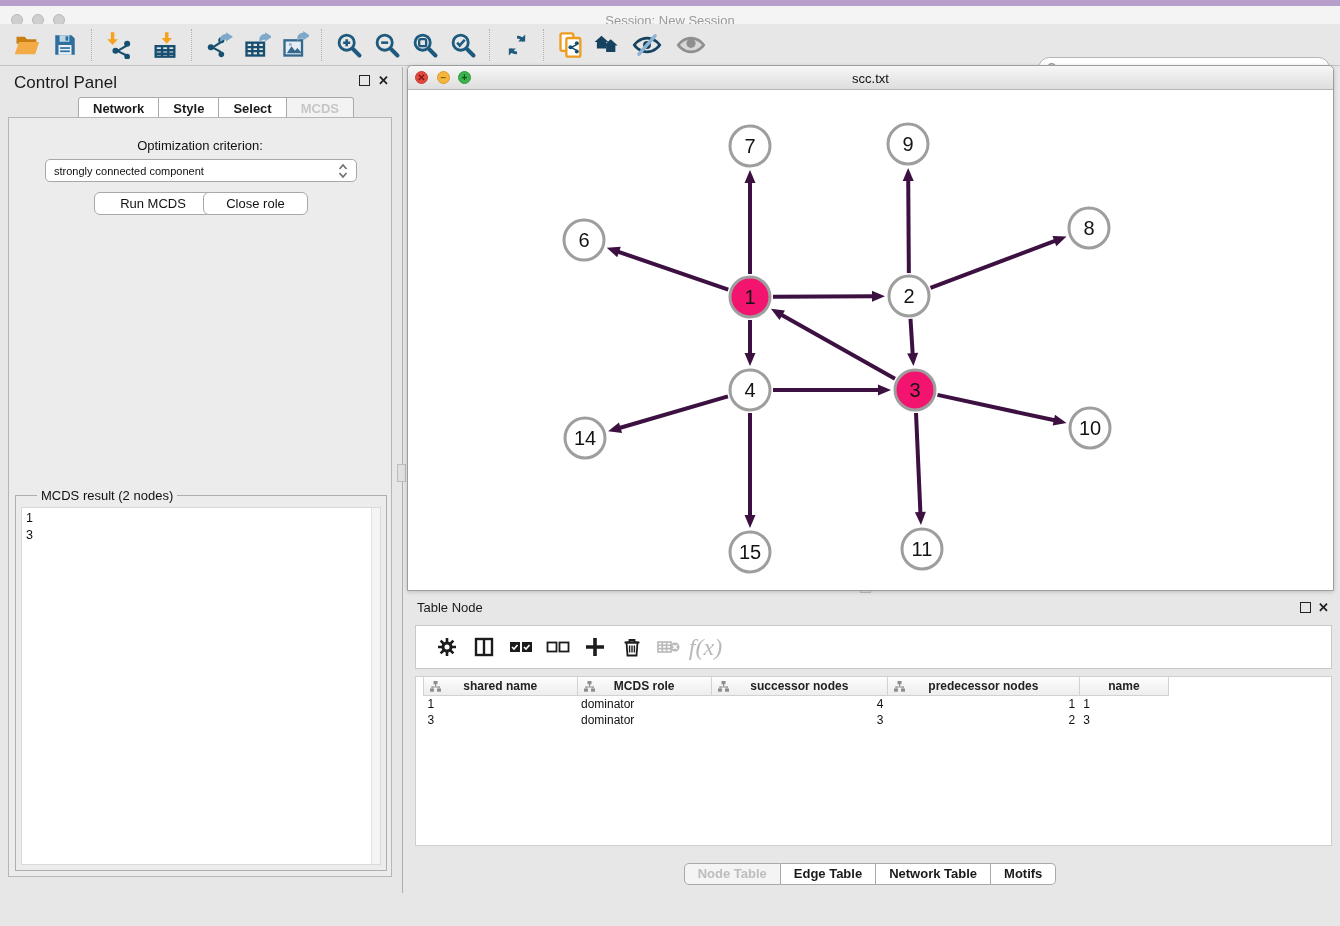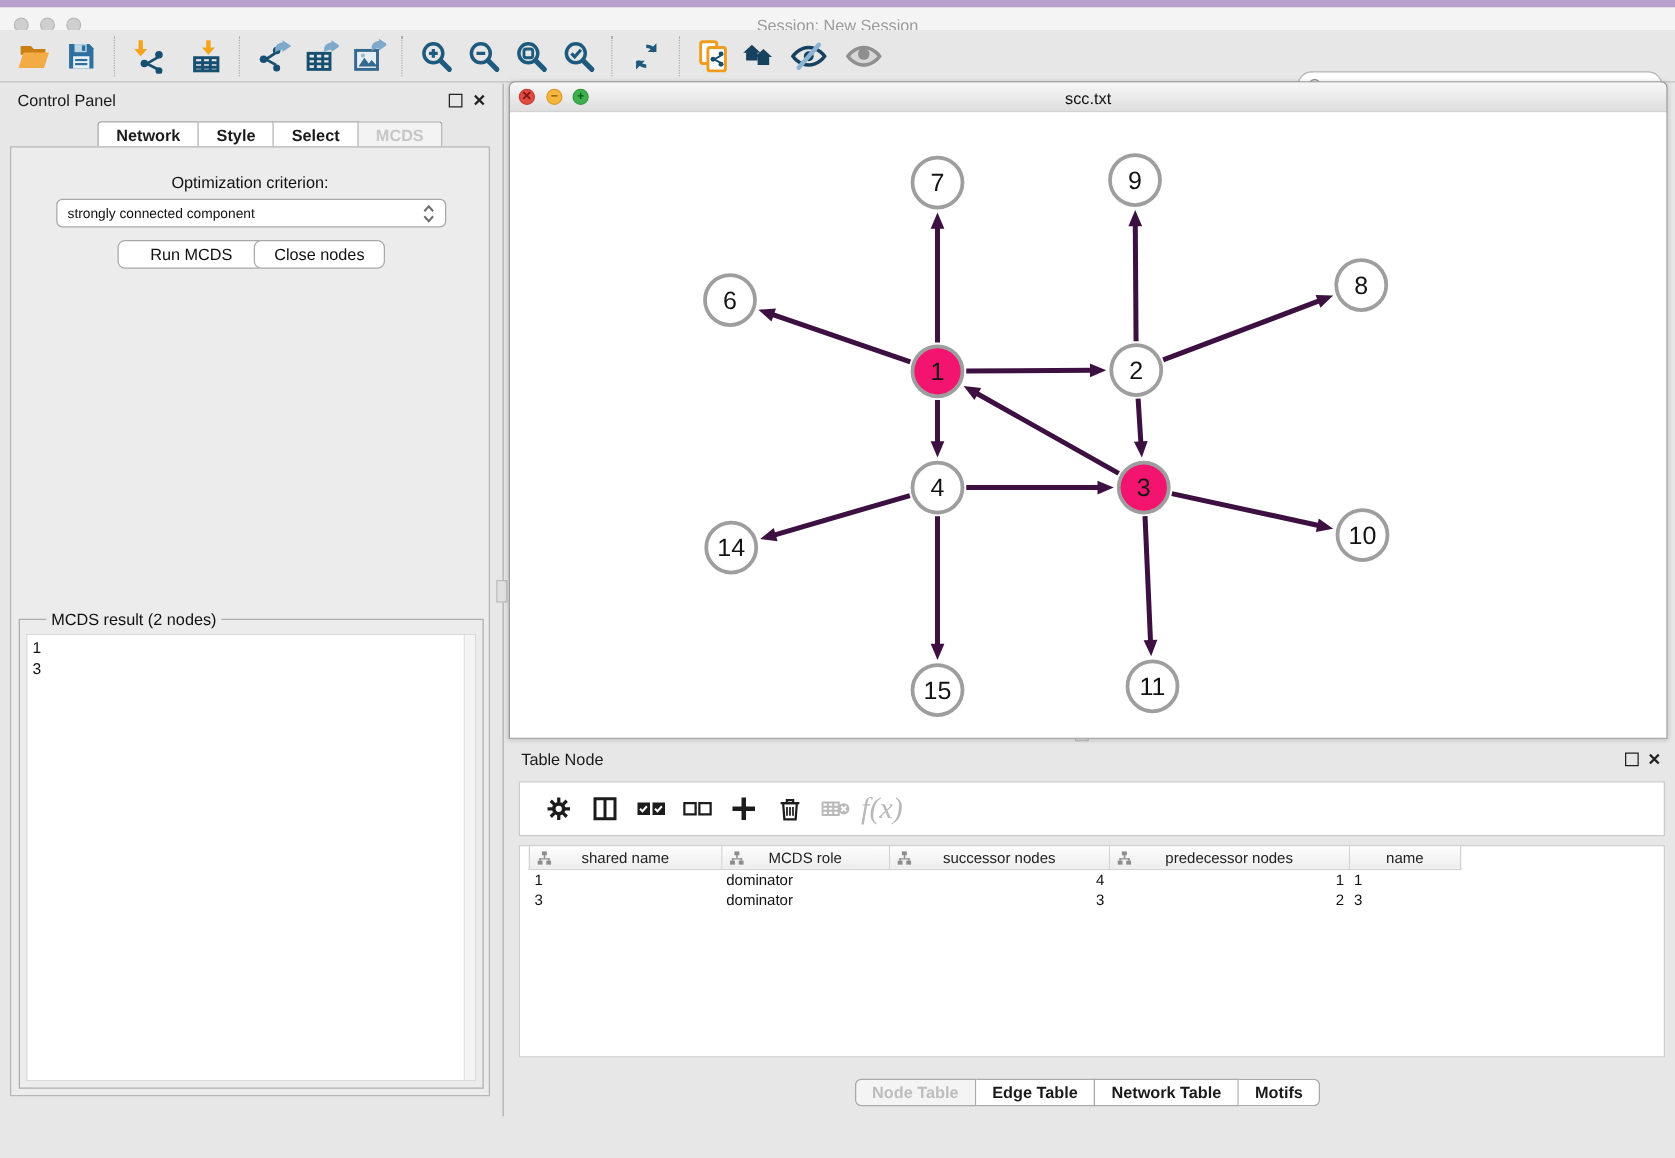--- a/index.html
+++ b/index.html
@@ -11,21 +11,21 @@
   .titlebar{position:absolute;left:0;top:6px;width:100%;height:18px;background:#f4f4f4;}
   .traffic{position:absolute;top:8px;width:12px;height:12px;border-radius:50%;background:#cfcfcf;border:1px solid #b9b9b9;box-sizing:border-box;}
   .win-title{position:absolute;top:7px;left:0;width:100%;text-align:center;font-size:13px;color:#9b9b9b;}
   .toolbar{position:absolute;left:0;top:24px;width:100%;height:42px;background:#e7e7e7;border-bottom:1px solid #c2c2c2;display:flex;align-items:center;padding-left:8px;box-sizing:border-box;}
   .icon-btn{width:38px;height:38px;display:flex;align-items:center;justify-content:center;flex:0 0 auto;}
   .tb-sep{width:1px;height:32px;border-left:1px dotted #b1b1b1;margin:0 7px;flex:0 0 auto;}
   .search-wrap{position:absolute;right:10px;top:33px;width:292px;height:23px;background:#fff;border:1px solid #b5b5b5;border-radius:12px;display:flex;align-items:center;padding-left:7px;box-sizing:border-box;}
   .search-input{border:none;outline:none;background:transparent;font-size:12px;flex:1;color:#333;}
 
   
-  .cp-title{position:absolute;left:14px;top:73px;font-size:13px;color:#1a1a1a;}
+  .cp-title{position:absolute;left:14px;top:73px;font-size:17px;color:#1a1a1a;}
   .panel-mini{position:absolute;width:11px;height:11px;border:1.5px solid #222;box-sizing:border-box;}
   .panel-x{position:absolute;font-size:13px;font-weight:bold;color:#222;line-height:11px;}
   .cp-tabs{position:absolute;left:78px;top:97px;display:flex;}
   .cp-tab{height:21px;line-height:21px;padding:0 14px;background:#fff;border:1px solid #a9a9a9;border-left:none;font-size:13px;font-weight:bold;color:#1a1a1a;}
   .cp-tab:first-child{border-left:1px solid #a9a9a9;border-radius:3px 0 0 0;}
   .cp-tab.dim{background:#f3f3f3;color:#c6c6c6;border-radius:0 3px 0 0;}
   .cp-body{position:absolute;left:8px;top:117px;width:384px;height:760px;background:#ececec;border:1px solid #b6b6b6;box-sizing:border-box;}
   .opt-label{position:absolute;left:0;top:20px;width:100%;text-align:center;font-size:13px;color:#111;}
   .combo{position:absolute;left:36px;top:41px;width:312px;height:23px;background:#fff;border:1px solid #a8a8a8;border-radius:5px;display:flex;align-items:center;padding:0 8px;box-sizing:border-box;font-size:11px;color:#111;}
   .combo .stepper{margin-left:auto;}
@@ -51,21 +51,21 @@
   .tl.green{background:#3eb14e;border:1px solid #2f9c3e;color:#0d5a18;}
   .net-canvas{position:absolute;left:0;top:24px;width:925px;height:500px;background:#fff;}
 
   
   .table-panel{position:absolute;left:407px;top:595px;width:926px;height:298px;}
   .tp-title{position:absolute;left:10px;top:5px;font-size:13px;color:#1a1a1a;}
   .tp-toolbar{position:absolute;left:8px;top:30px;width:917px;height:44px;background:#fff;border:1px solid #c9c9c9;box-sizing:border-box;display:flex;align-items:center;padding-left:12px;}
   .tp-toolbar .icon-btn{width:37px;height:36px;}
   .tbl-wrap{position:absolute;left:8px;top:81px;width:917px;height:170px;background:#fff;border:1px solid #cfcfcf;box-sizing:border-box;}
   table.data{border-collapse:collapse;table-layout:fixed;width:746px;margin-left:7px;}
-  table.data th{height:18px;background:linear-gradient(#fdfdfd,#ededed);border:1px solid #d2d2d2;border-top:none;font-size:12px;font-weight:normal;color:#222;position:relative;text-align:center;padding:0;}
+  table.data th{height:18px;background:linear-gradient(#fdfdfd,#ededed);border:1px solid #d2d2d2;border-top:none;font-size:12px;font-weight:bold;color:#222;position:relative;text-align:center;padding:0;}
   table.data th .hicon{position:absolute;left:6px;top:4px;}
   table.data td{height:16px;font-size:12px;color:#111;padding:0 4px;border:none;}
   td.r{text-align:right;padding-right:12px;}
   .tp-tabs{position:absolute;left:0;top:268px;width:100%;display:flex;justify-content:center;}
   .tp-tab{height:20px;line-height:20px;padding:0 13px;background:#fff;border:1px solid #a9a9a9;border-left:none;font-size:13px;font-weight:bold;color:#1a1a1a;}
   .tp-tab:first-child{border-left:1px solid #a9a9a9;border-radius:5px 0 0 5px;}
   .tp-tab:last-child{border-radius:0 5px 5px 0;}
   .tp-tab.dim{color:#bdbdbd;background:#f4f4f4;}
 
   
@@ -246,21 +246,21 @@
 
   <div class="cp-body">
     <div class="opt-label">Optimization criterion:</div>
     <div class="combo">
       <span>strongly connected component</span>
       <svg class="stepper" width="10" height="16" viewBox="0 0 10 16">
           <path d="m1.5 6 3.5-4 3.5 4M1.5 10l3.5 4 3.5-4" fill="none" stroke="#6e6e6e" stroke-width="1.6"></path>
         </svg>
     </div>
     <div class="btn" style="left:85px;top:74px;width:118px">Run MCDS</div>
-    <div class="btn" style="left:194px;top:74px;width:105px">Close nodes</div>
+    <div class="btn" style="left:194px;top:74px;width:105px">Close role</div>
 
     <div class="fieldset">
       <div class="legend">MCDS result (2 nodes)</div>
       <div class="result-area">
         <div class="result-text">1
 3</div>
         <div class="result-scroll"></div>
       </div>
     </div>
   </div>

